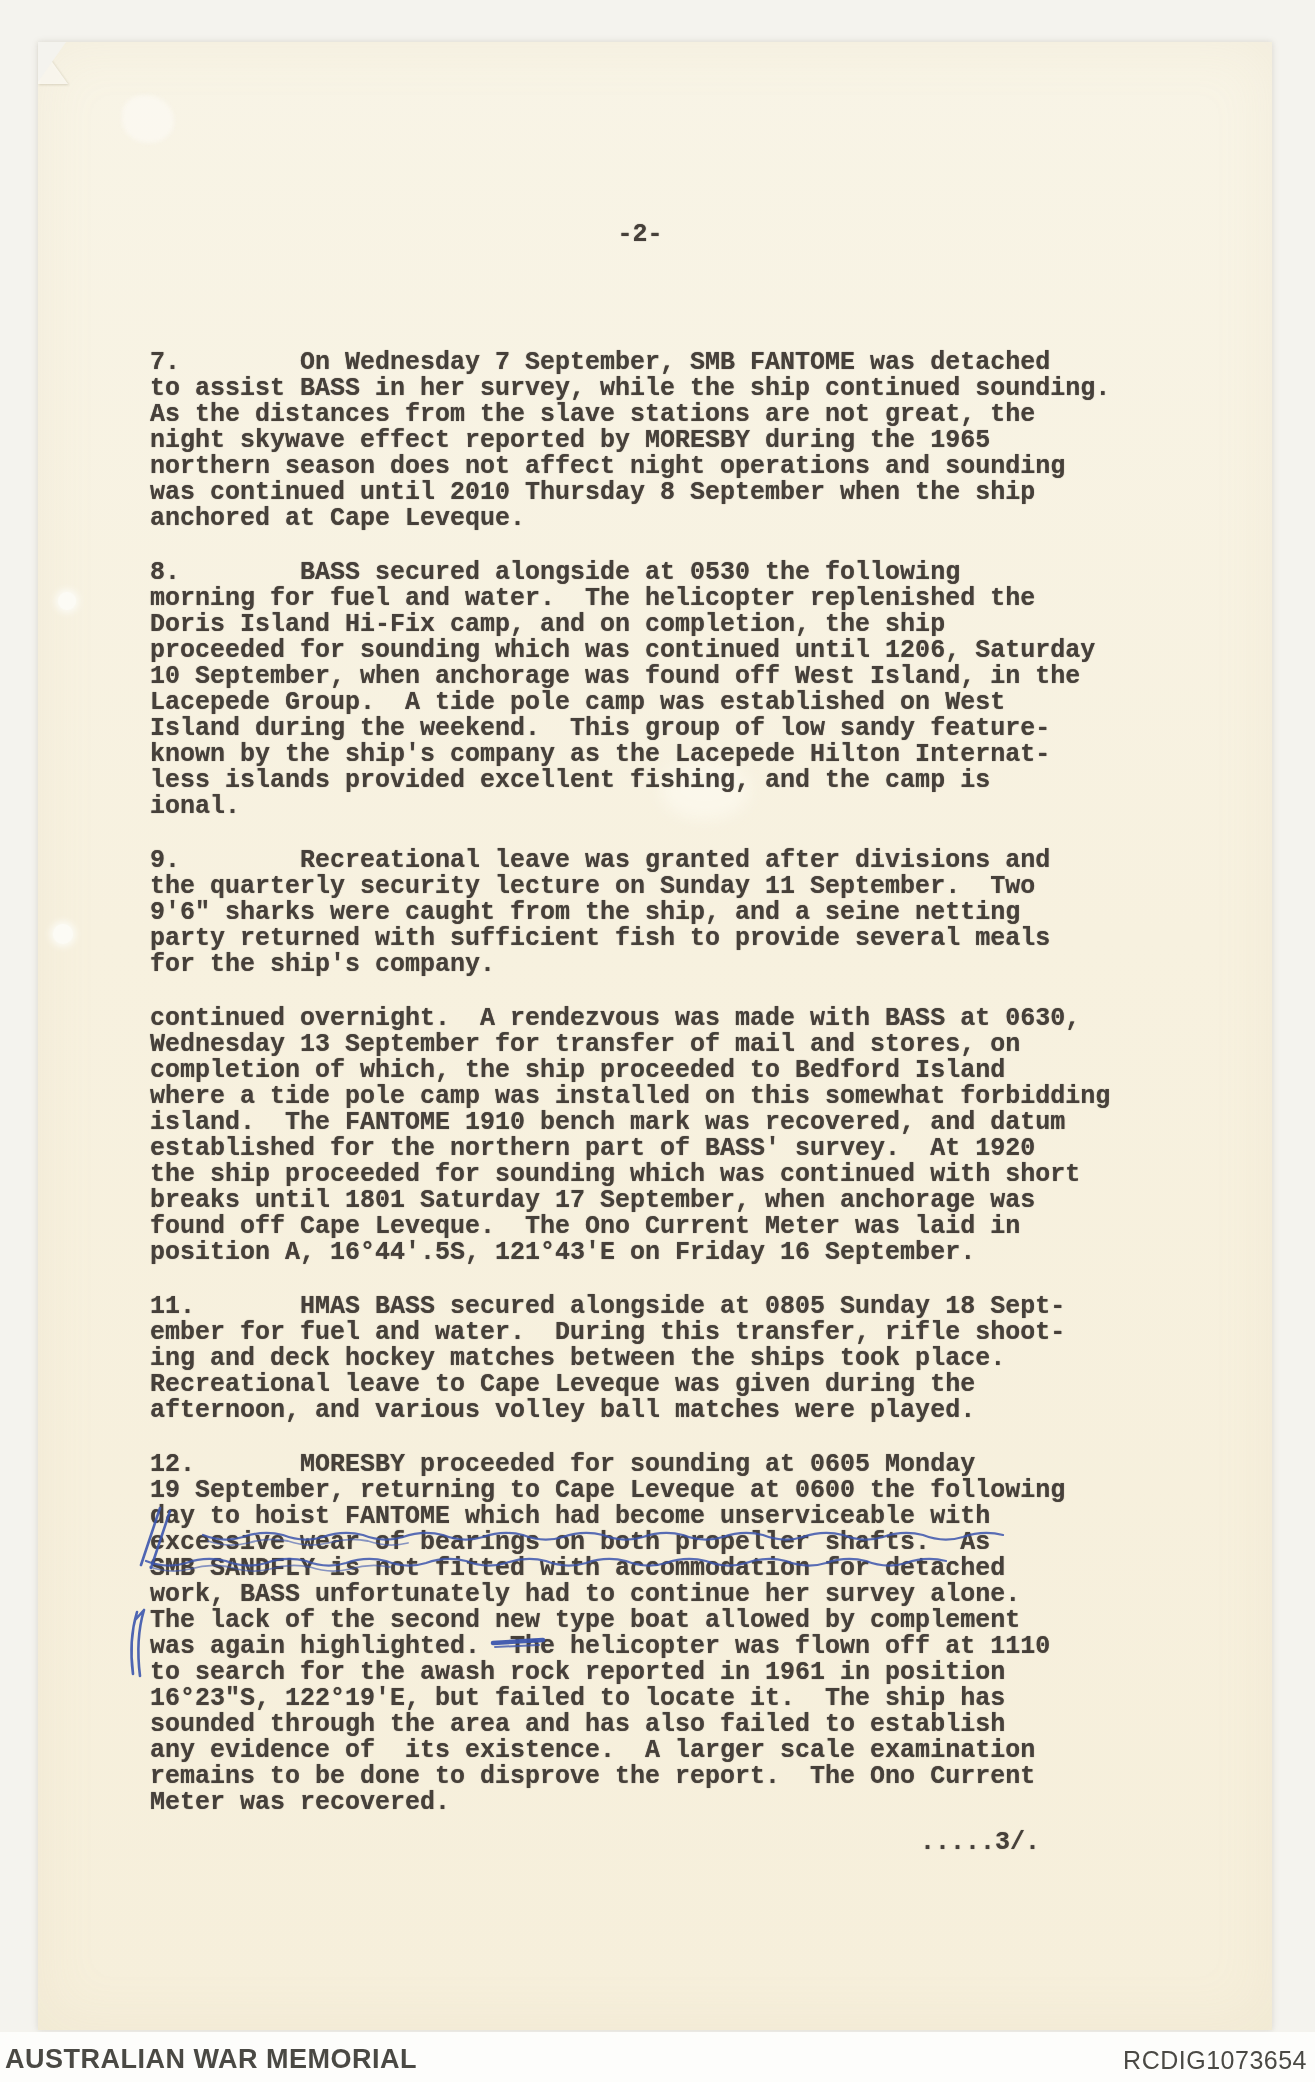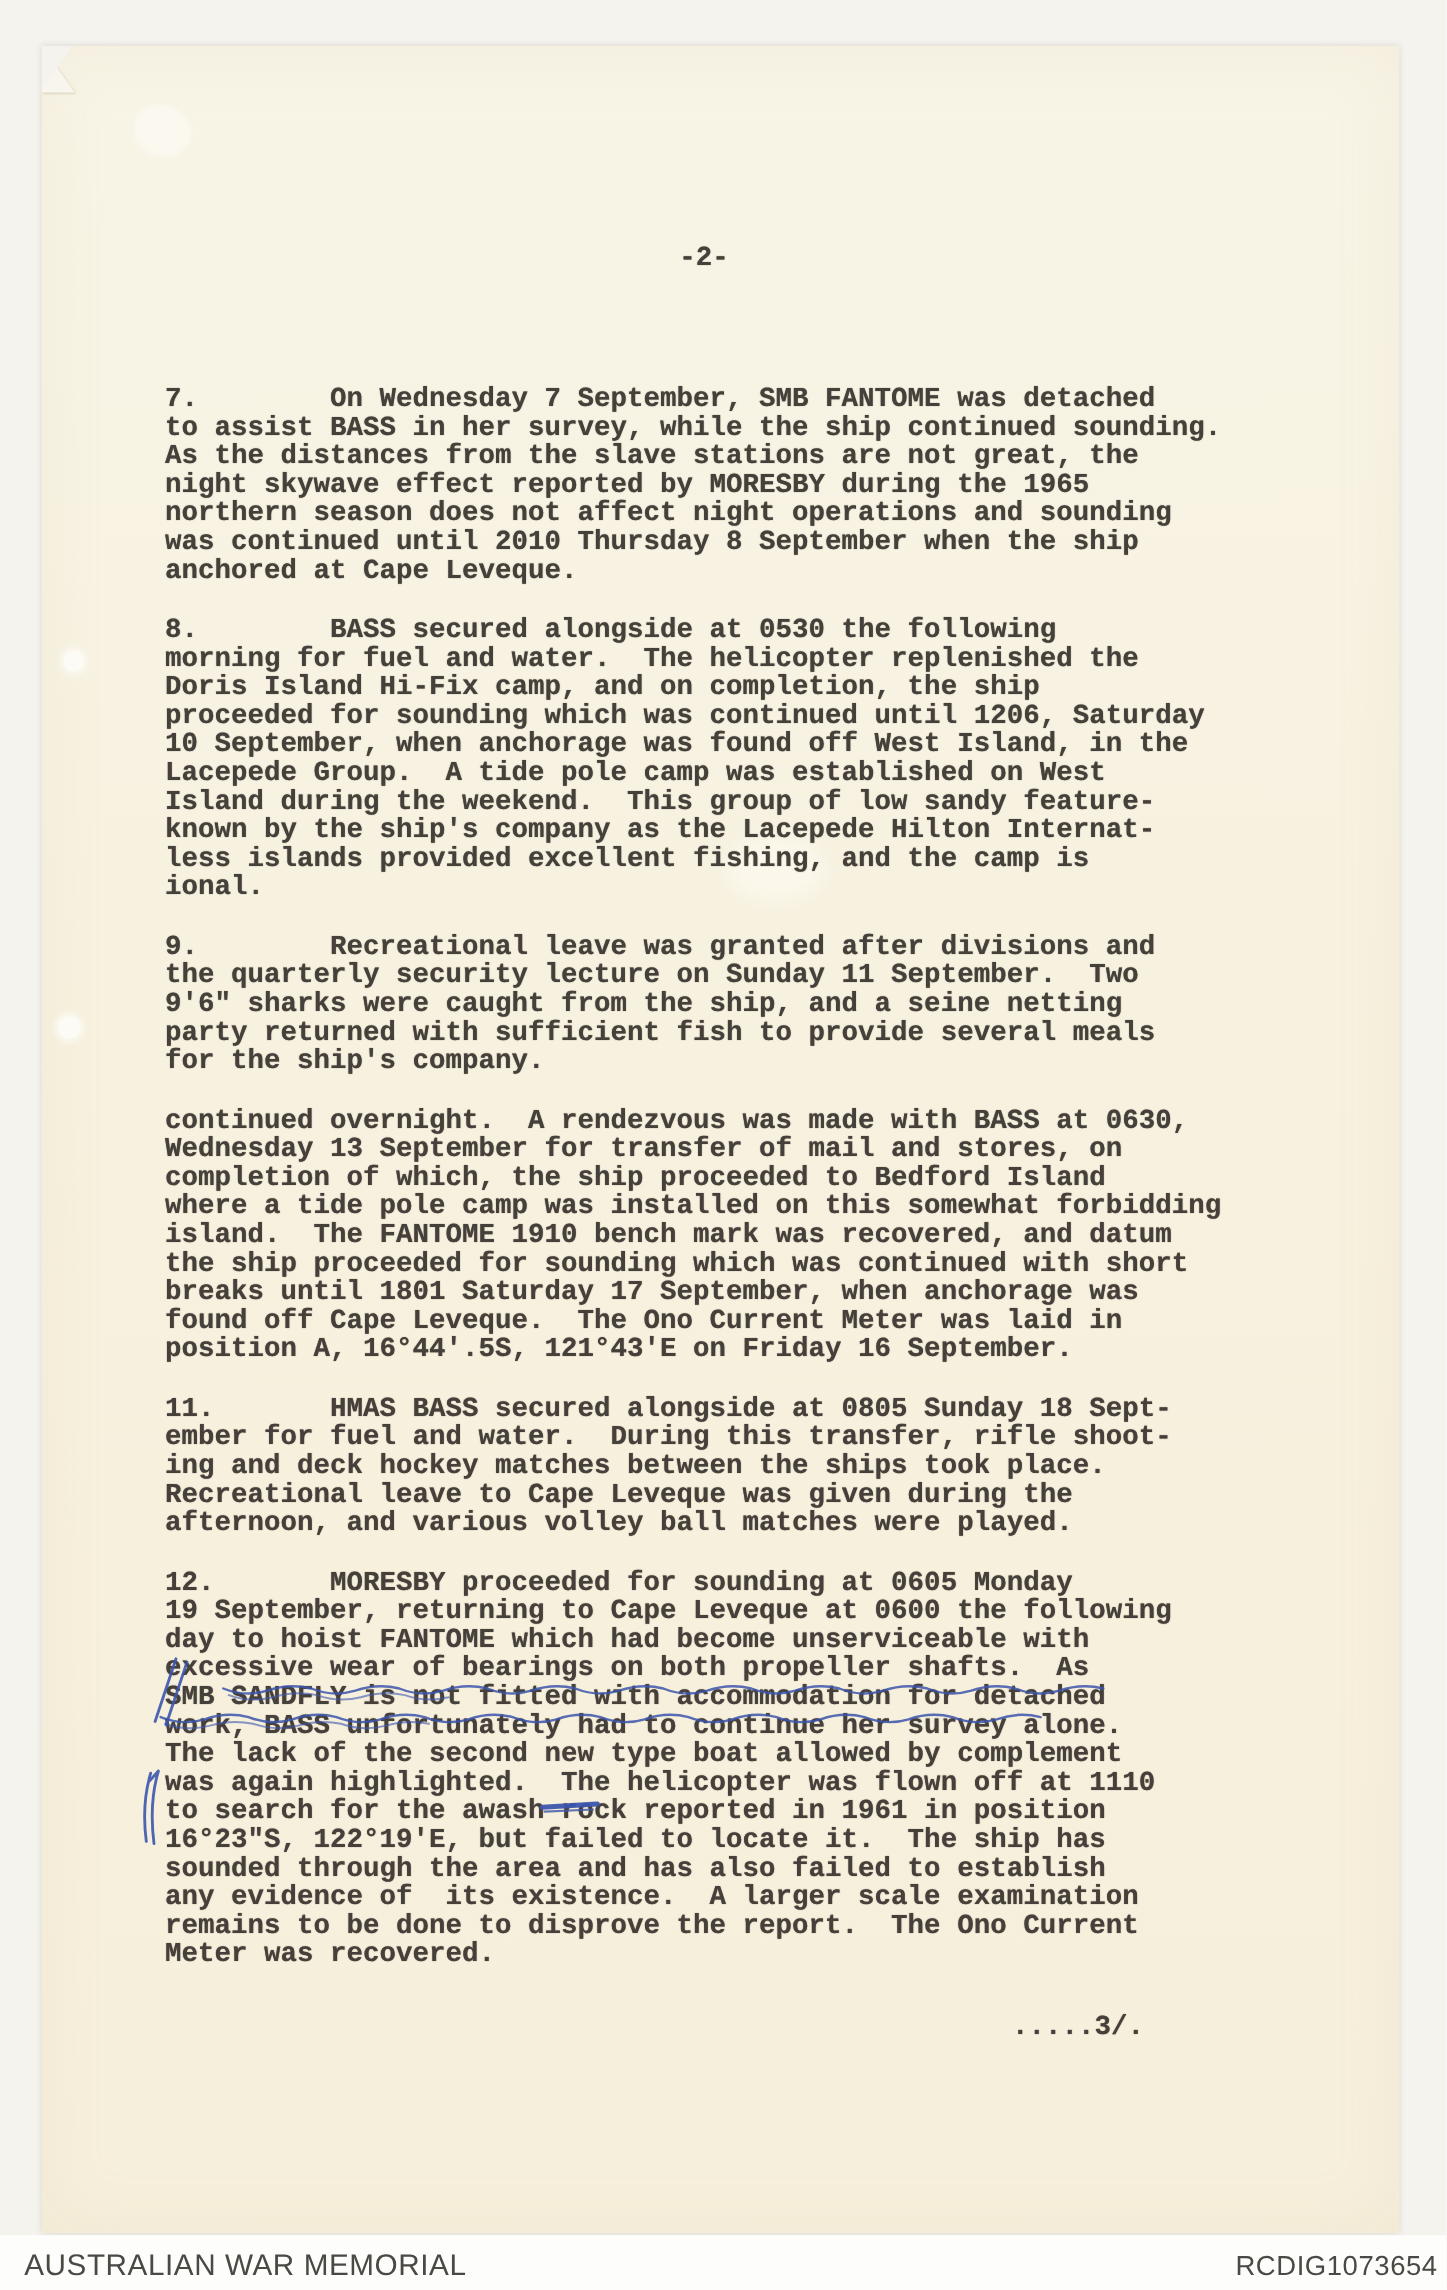--- a/index.html
+++ b/index.html
@@ -36,21 +36,21 @@
   .para{margin:0 0 28px 0;}
   .para .line{white-space:pre;}
   .cont-mark{position:absolute;left:920px;top:1830px;}
 
   .ink-overlay{position:absolute;left:0;top:0;width:1315px;height:2082px;pointer-events:none;}
 
   .footer-band{
     position:absolute;left:0;top:2032px;width:1315px;height:50px;background:#fdfdfb;
     font-family:"Liberation Sans","DejaVu Sans",sans-serif;color:#4a4944;
   }
-  .footer-left{position:absolute;left:22px;top:12px;font-size:27px;letter-spacing:.5px;font-weight:400;}
+  .footer-left{position:absolute;left:5px;top:12px;font-size:27px;letter-spacing:.5px;font-weight:700;}
   .footer-right{position:absolute;right:8px;top:14px;font-size:25px;letter-spacing:.5px;font-weight:400;}
 </style>
 </head>
 <body>
 
 <div class="stage">
 
   <div class="paper"></div>
   <div class="corner-flap"></div>
   <div class="corner-cut"></div>
@@ -90,20 +90,21 @@
         <div class="line">9'6" sharks were caught from the ship, and a seine netting</div>
         <div class="line">party returned with sufficient fish to provide several meals</div>
         <div class="line">for the ship's company.</div>
       </div>
     <div class="para">
         <div class="line">continued overnight.  A rendezvous was made with BASS at 0630,</div>
         <div class="line">Wednesday 13 September for transfer of mail and stores, on</div>
         <div class="line">completion of which, the ship proceeded to Bedford Island</div>
         <div class="line">where a tide pole camp was installed on this somewhat forbidding</div>
         <div class="line">island.  The FANTOME 1910 bench mark was recovered, and datum</div>
+        <div class="line">established for the northern part of BASS' survey.  At 1920</div>
         <div class="line">the ship proceeded for sounding which was continued with short</div>
         <div class="line">breaks until 1801 Saturday 17 September, when anchorage was</div>
         <div class="line">found off Cape Leveque.  The Ono Current Meter was laid in</div>
         <div class="line">position A, 16°44'.5S, 121°43'E on Friday 16 September.</div>
       </div>
     <div class="para">
         <div class="line">11.       HMAS BASS secured alongside at 0805 Sunday 18 Sept-</div>
         <div class="line">ember for fuel and water.  During this transfer, rifle shoot-</div>
         <div class="line">ing and deck hockey matches between the ships took place.</div>
         <div class="line">Recreational leave to Cape Leveque was given during the</div>

